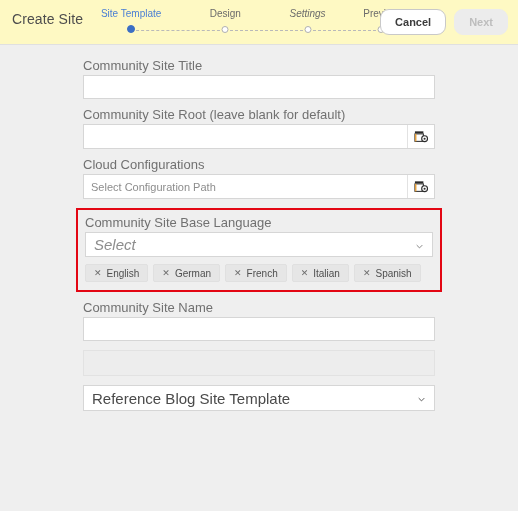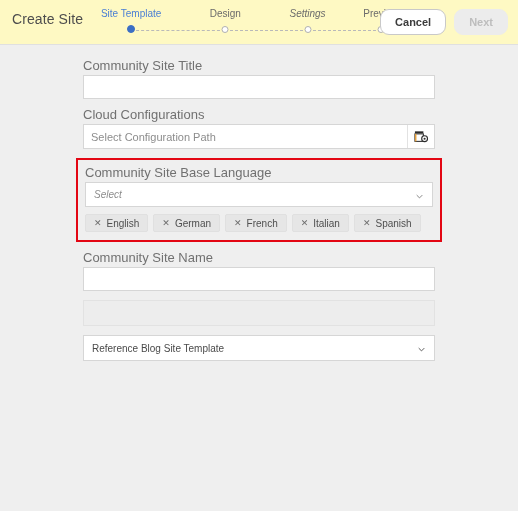--- a/index.html
+++ b/index.html
@@ -214,21 +214,21 @@
     height: 25px;
     box-sizing: border-box;
     background: #ffffff;
     border: 1px solid #d6d6d6;
     display: flex;
     align-items: center;
     cursor: pointer;
   }
   .select-value {
     padding-left: 8px;
-    font-size: 10px;
+    font-size: 15px;
     color: #4a4a4a;
   }
   .select-value.placeholder {
     font-style: italic;
     color: #8d8d8d;
   }
   .chevron {
     position: absolute;
     right: 9px;
     top: 50%;
@@ -307,20 +307,35 @@
 </div>
 
 <div class="form-area">
 
   <div class="field">
     <label class="field-label">Community Site Title</label>
     <input class="text-input" type="text" value="" style="">
   </div>
 
 
+  <div class="field">
+    <label class="field-label">Community Site Root (leave blank for default)</label>
+    <div class="input-with-picker">
+      <input type="text" value="" style="">
+      <div class="picker-btn">
+        <svg width="15" height="15" viewBox="0 0 16 16">
+          <rect x="1" y="2.5" width="9" height="2.2" fill="#2b2b2b"></rect>
+          <rect x="1" y="5.2" width="9" height="8" fill="#ffffff" stroke="#2b2b2b" stroke-width="1.1"></rect>
+          <rect x="1" y="5.2" width="1.6" height="8" fill="#e8a33d"></rect>
+          <circle cx="11.3" cy="10.3" r="3.1" fill="#ffffff" stroke="#2b2b2b" stroke-width="1.2"></circle>
+          <circle cx="11.3" cy="10.3" r="1.1" fill="#2b2b2b"></circle>
+        </svg>
+      </div>
+    </div>
+  </div>
 
   <div class="field">
     <label class="field-label">Cloud Configurations</label>
     <div class="input-with-picker">
       <input type="text" placeholder="Select Configuration Path" style="">
       <div class="picker-btn">
         <svg width="15" height="15" viewBox="0 0 16 16">
           <rect x="1" y="2.5" width="9" height="2.2" fill="#2b2b2b"></rect>
           <rect x="1" y="5.2" width="9" height="8" fill="#ffffff" stroke="#2b2b2b" stroke-width="1.1"></rect>
           <rect x="1" y="5.2" width="1.6" height="8" fill="#e8a33d"></rect>

